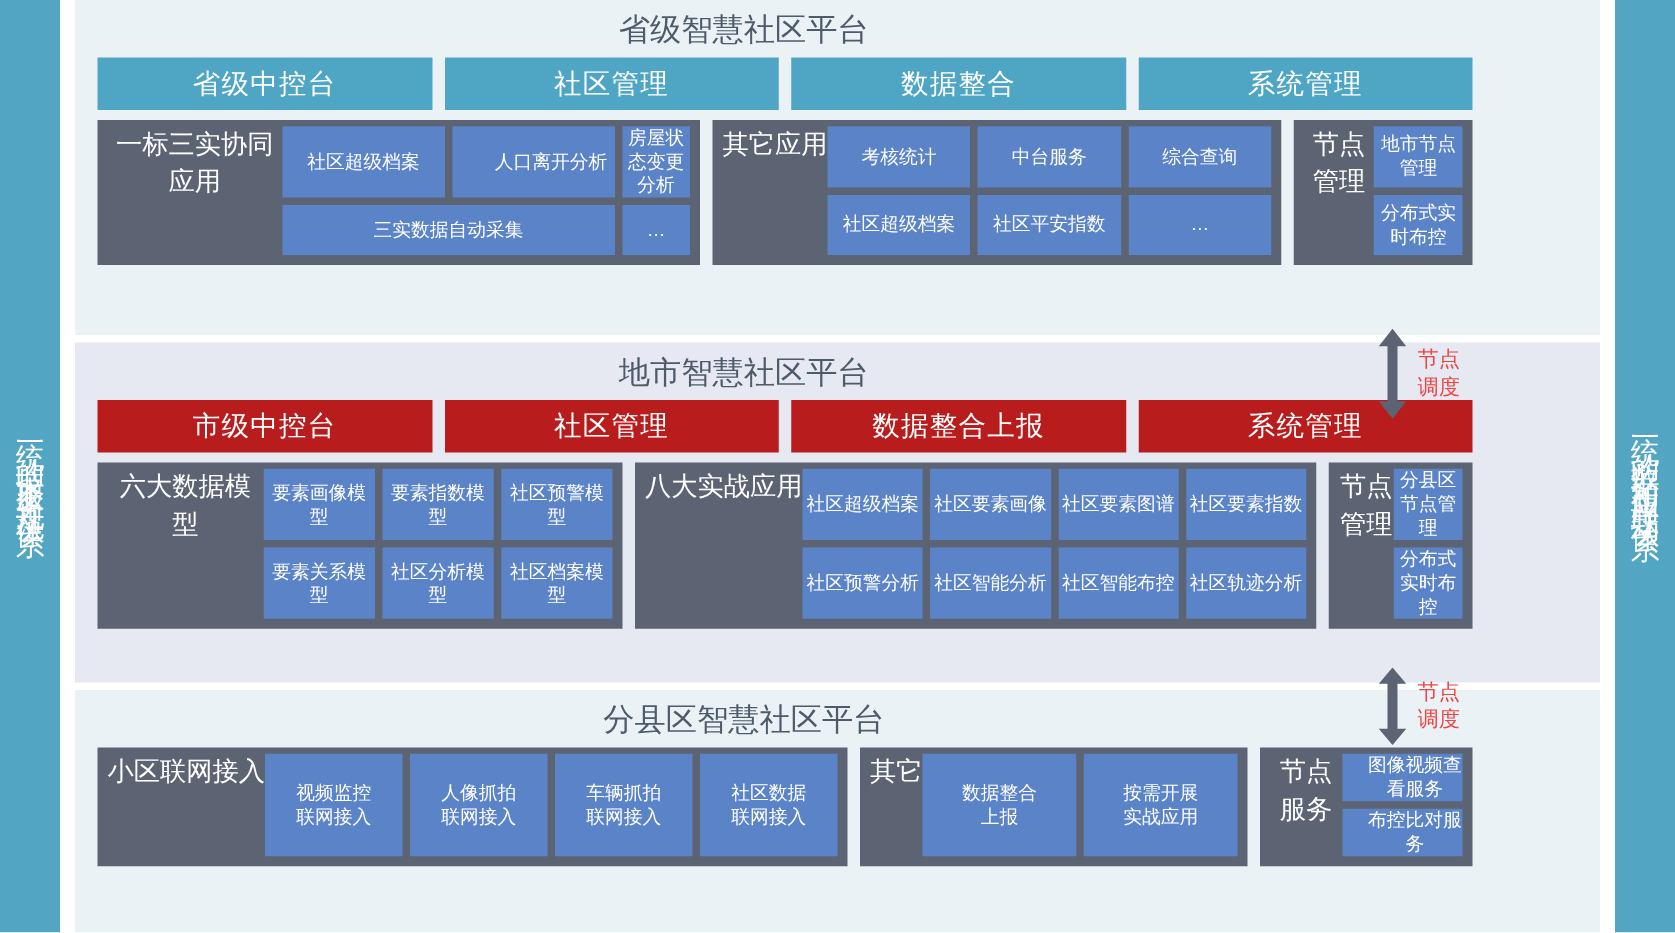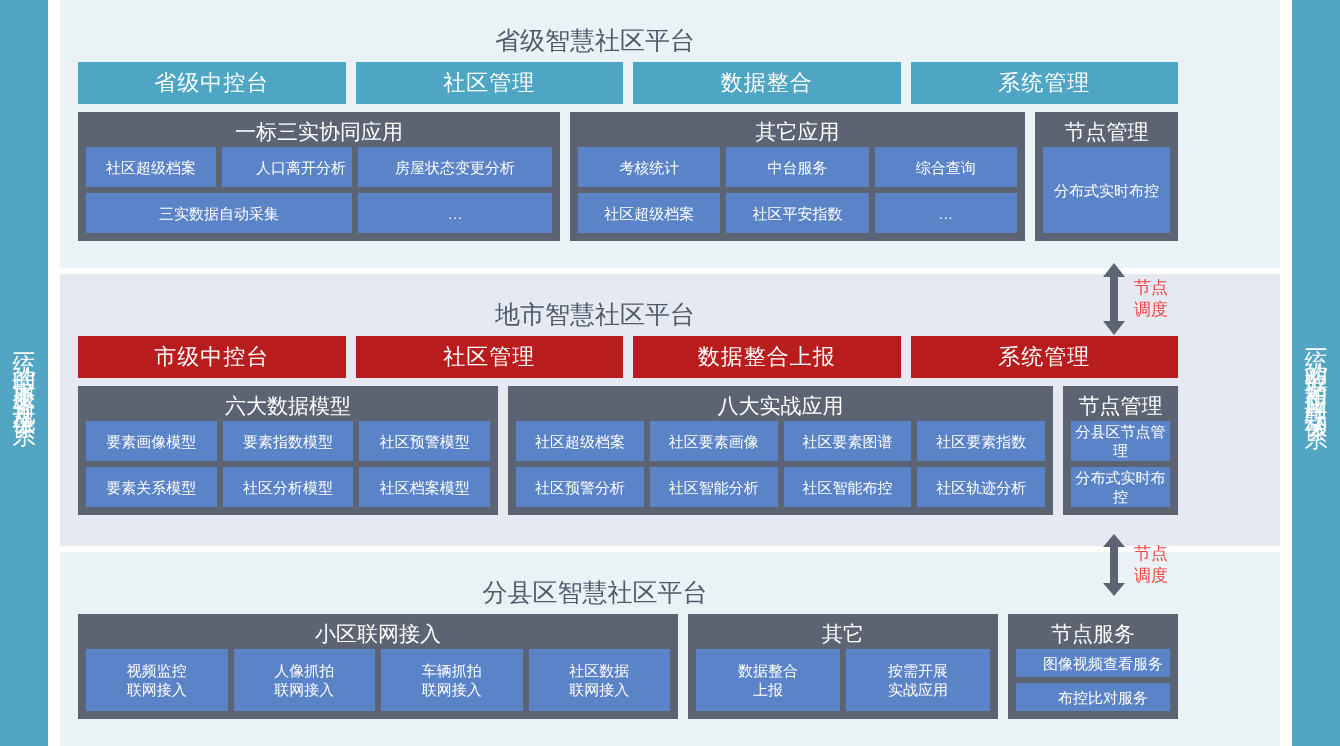--- a/index.html
+++ b/index.html
@@ -54,21 +54,20 @@
   .section.s2 { background: #e6e9f2; height: 272px; }
   .section.s3 { background: #eaf2f6; height: 194px; }
 
   .section-title {
     text-align: center;
     color: #4d5b6b;
     font-size: 25px;
     line-height: 32px;
     height: 32px;
     padding-right: 150px;
-    margin-top: 16px;
   }
   .section.s3 .section-title { padding-right: 150px; }
 
   
   .nav-row {
     display: flex;
     gap: 10px;
     margin-top: 6px;
     padding-right: 84px;
   }
@@ -90,21 +89,21 @@
     display: flex;
     gap: 10px;
     margin-top: 8px;
     padding-right: 84px;
     align-items: stretch;
   }
   .group {
     background: #5c6372;
     padding: 5px 8px 8px 8px;
     display: flex;
-    flex-direction: column;
+    flex-direction: row;
   }
   .group-title {
     color: #ffffff;
     font-size: 21px;
     text-align: center;
     line-height: 30px;
     height: 30px;
     font-weight: normal;
   }
   .tile-grid {
@@ -219,20 +218,23 @@
               <div class="tile">社区平安指数</div>
               <div class="tile">…</div>
             </div>
           </div>
         </div>
 
         <div class="group g-node">
           <div class="group-title">节点管理</div>
           <div class="tile-grid">
             <div class="tile-row">
+              <div class="tile">地市节点管理</div>
+            </div>
+            <div class="tile-row">
               <div class="tile">分布式实时布控</div>
             </div>
           </div>
         </div>
 
       </div>
     </div>
 
     <div class="section s2">
       <div class="section-title">地市智慧社区平台</div>

